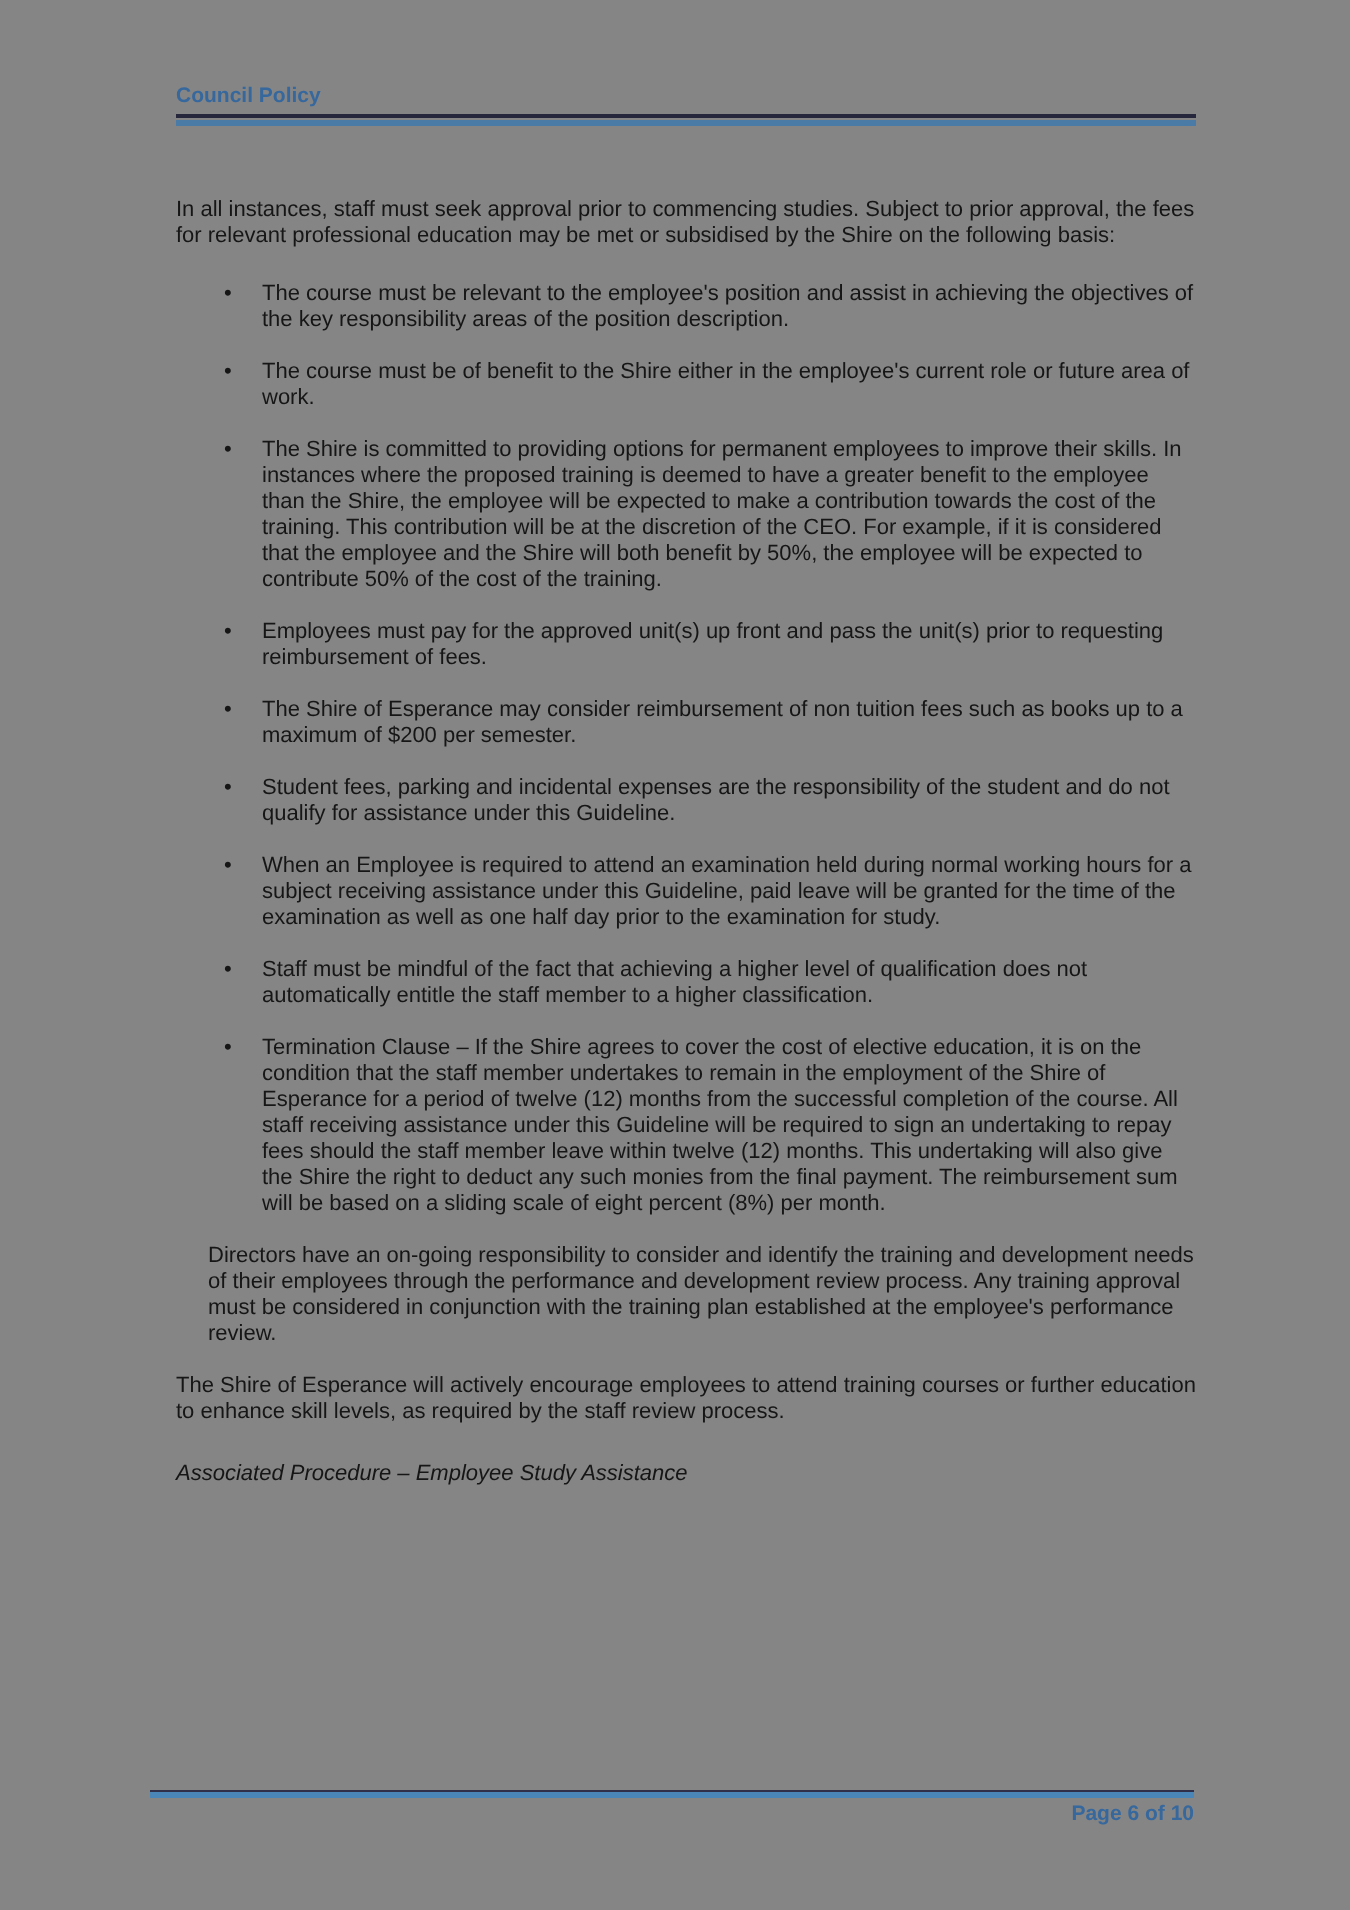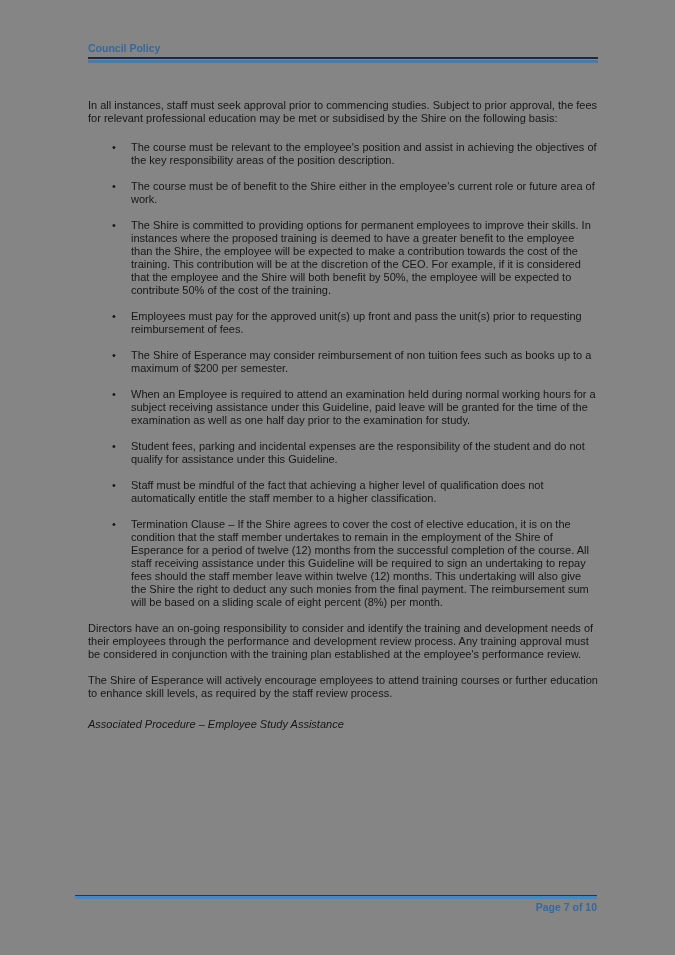--- a/index.html
+++ b/index.html
@@ -117,35 +117,35 @@
     <div class="body-text">
 
       <p class="intro" style="margin:36px 0 0 0;">In all instances, staff must seek approval prior to commencing studies. Subject to prior approval, the fees for relevant professional education may be met or subsidised by the Shire on the following basis:</p>
 
       <ul class="bullets">
         <li><span>The course must be relevant to the employee's position and assist in achieving the objectives of the key responsibility areas of the position description.</span></li>
         <li><span>The course must be of benefit to the Shire either in the employee's current role or future area of work.</span></li>
         <li><span>The Shire is committed to providing options for permanent employees to improve their skills. In instances where the proposed training is deemed to have a greater benefit to the employee than the Shire, the employee will be expected to make a contribution towards the cost of the training.  This contribution will be at the discretion of the CEO. For example, if it is considered that the employee and the Shire will both benefit by 50%, the employee will be expected to contribute 50% of the cost of the training.</span></li>
         <li><span>Employees must pay for the approved unit(s) up front and pass the unit(s) prior to requesting reimbursement of fees.</span></li>
         <li><span>The Shire of Esperance may consider reimbursement of non tuition fees such as books up to a maximum of $200 per semester.</span></li>
+        <li><span>Student fees, parking and incidental expenses are the responsibility of the student and do not qualify for assistance under this Guideline.</span></li>
         <li><span>When an Employee is required to attend an examination held during normal working hours for a subject receiving assistance under this Guideline, paid leave will be granted for the time of the examination as well as one half day prior to the examination for study.</span></li>
-        <li><span>Student fees, parking and incidental expenses are the responsibility of the student and do not qualify for assistance under this Guideline.</span></li>
         <li><span>Staff must be mindful of the fact that achieving a higher level of qualification does not automatically entitle the staff member to a higher classification.</span></li>
         <li><span>Termination Clause – If the Shire agrees to cover the cost of elective education, it is on the condition that the staff member undertakes to remain in the employment of the Shire of Esperance for a period of twelve (12) months from the successful completion of the course. All staff receiving assistance under this Guideline will be required to sign an undertaking to repay fees should the staff member leave within twelve (12) months. This undertaking will also give the Shire the right to deduct any such monies from the final payment. The reimbursement sum will be based on a sliding scale of eight percent (8%) per month.</span></li>
       </ul>
 
 
-      <p class="para" style="margin-bottom:0;">Directors have an on-going responsibility to consider and identify the training and development needs of their employees through the performance and development review process. Any training approval must be considered in conjunction with the training plan established at the employee's performance review.</p>
+      <p class="para" style="margin-bottom:0;margin-left:16px;">Directors have an on-going responsibility to consider and identify the training and development needs of their employees through the performance and development review process. Any training approval must be considered in conjunction with the training plan established at the employee's performance review.</p>
       <p class="para" style="margin-bottom:0;">The Shire of Esperance will actively encourage employees to attend training courses or further education to enhance skill levels, as required by the staff review process.</p>
 
       <div class="assoc">Associated Procedure – Employee Study Assistance</div>
 
     </div>
   </div>
 
   <div class="doc-footer">
     <div class="footer-rule">
       <div class="footer-rule-inner"></div>
     </div>
-    <div class="page-number">Page 7 of 10</div>
+    <div class="page-number">Page 6 of 10</div>
   </div>
 
 </div>
 
 </body></html>

